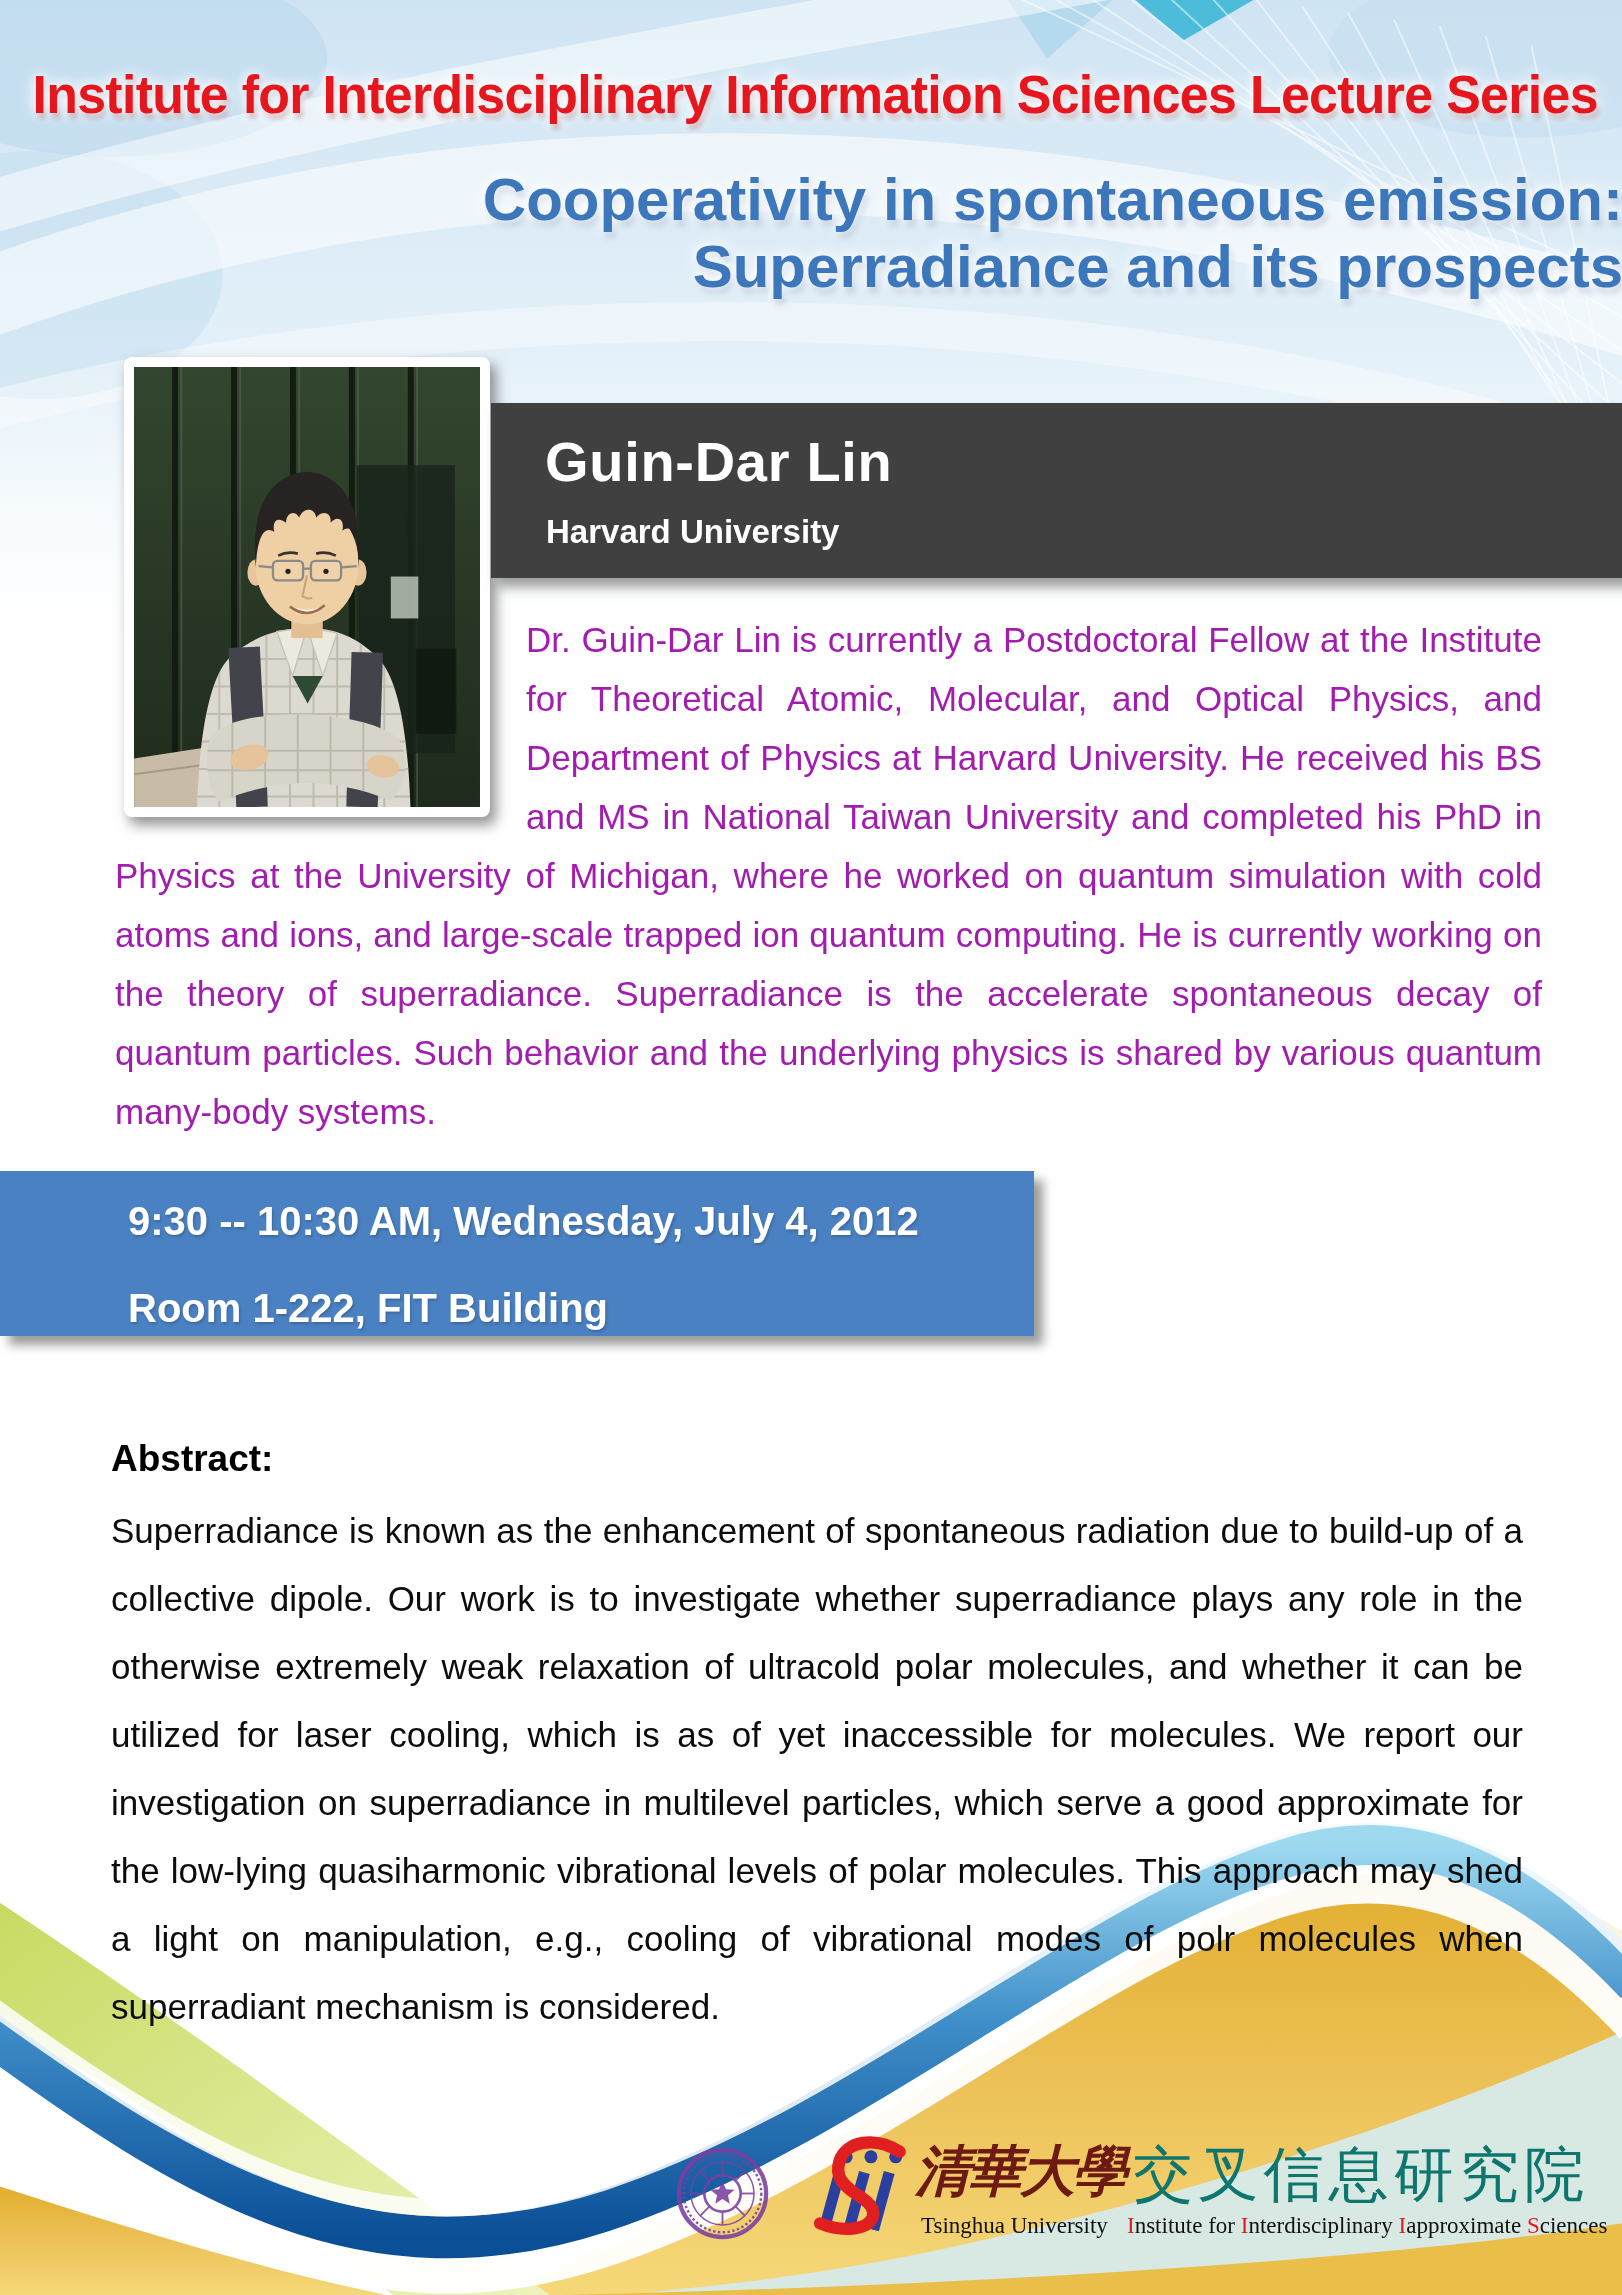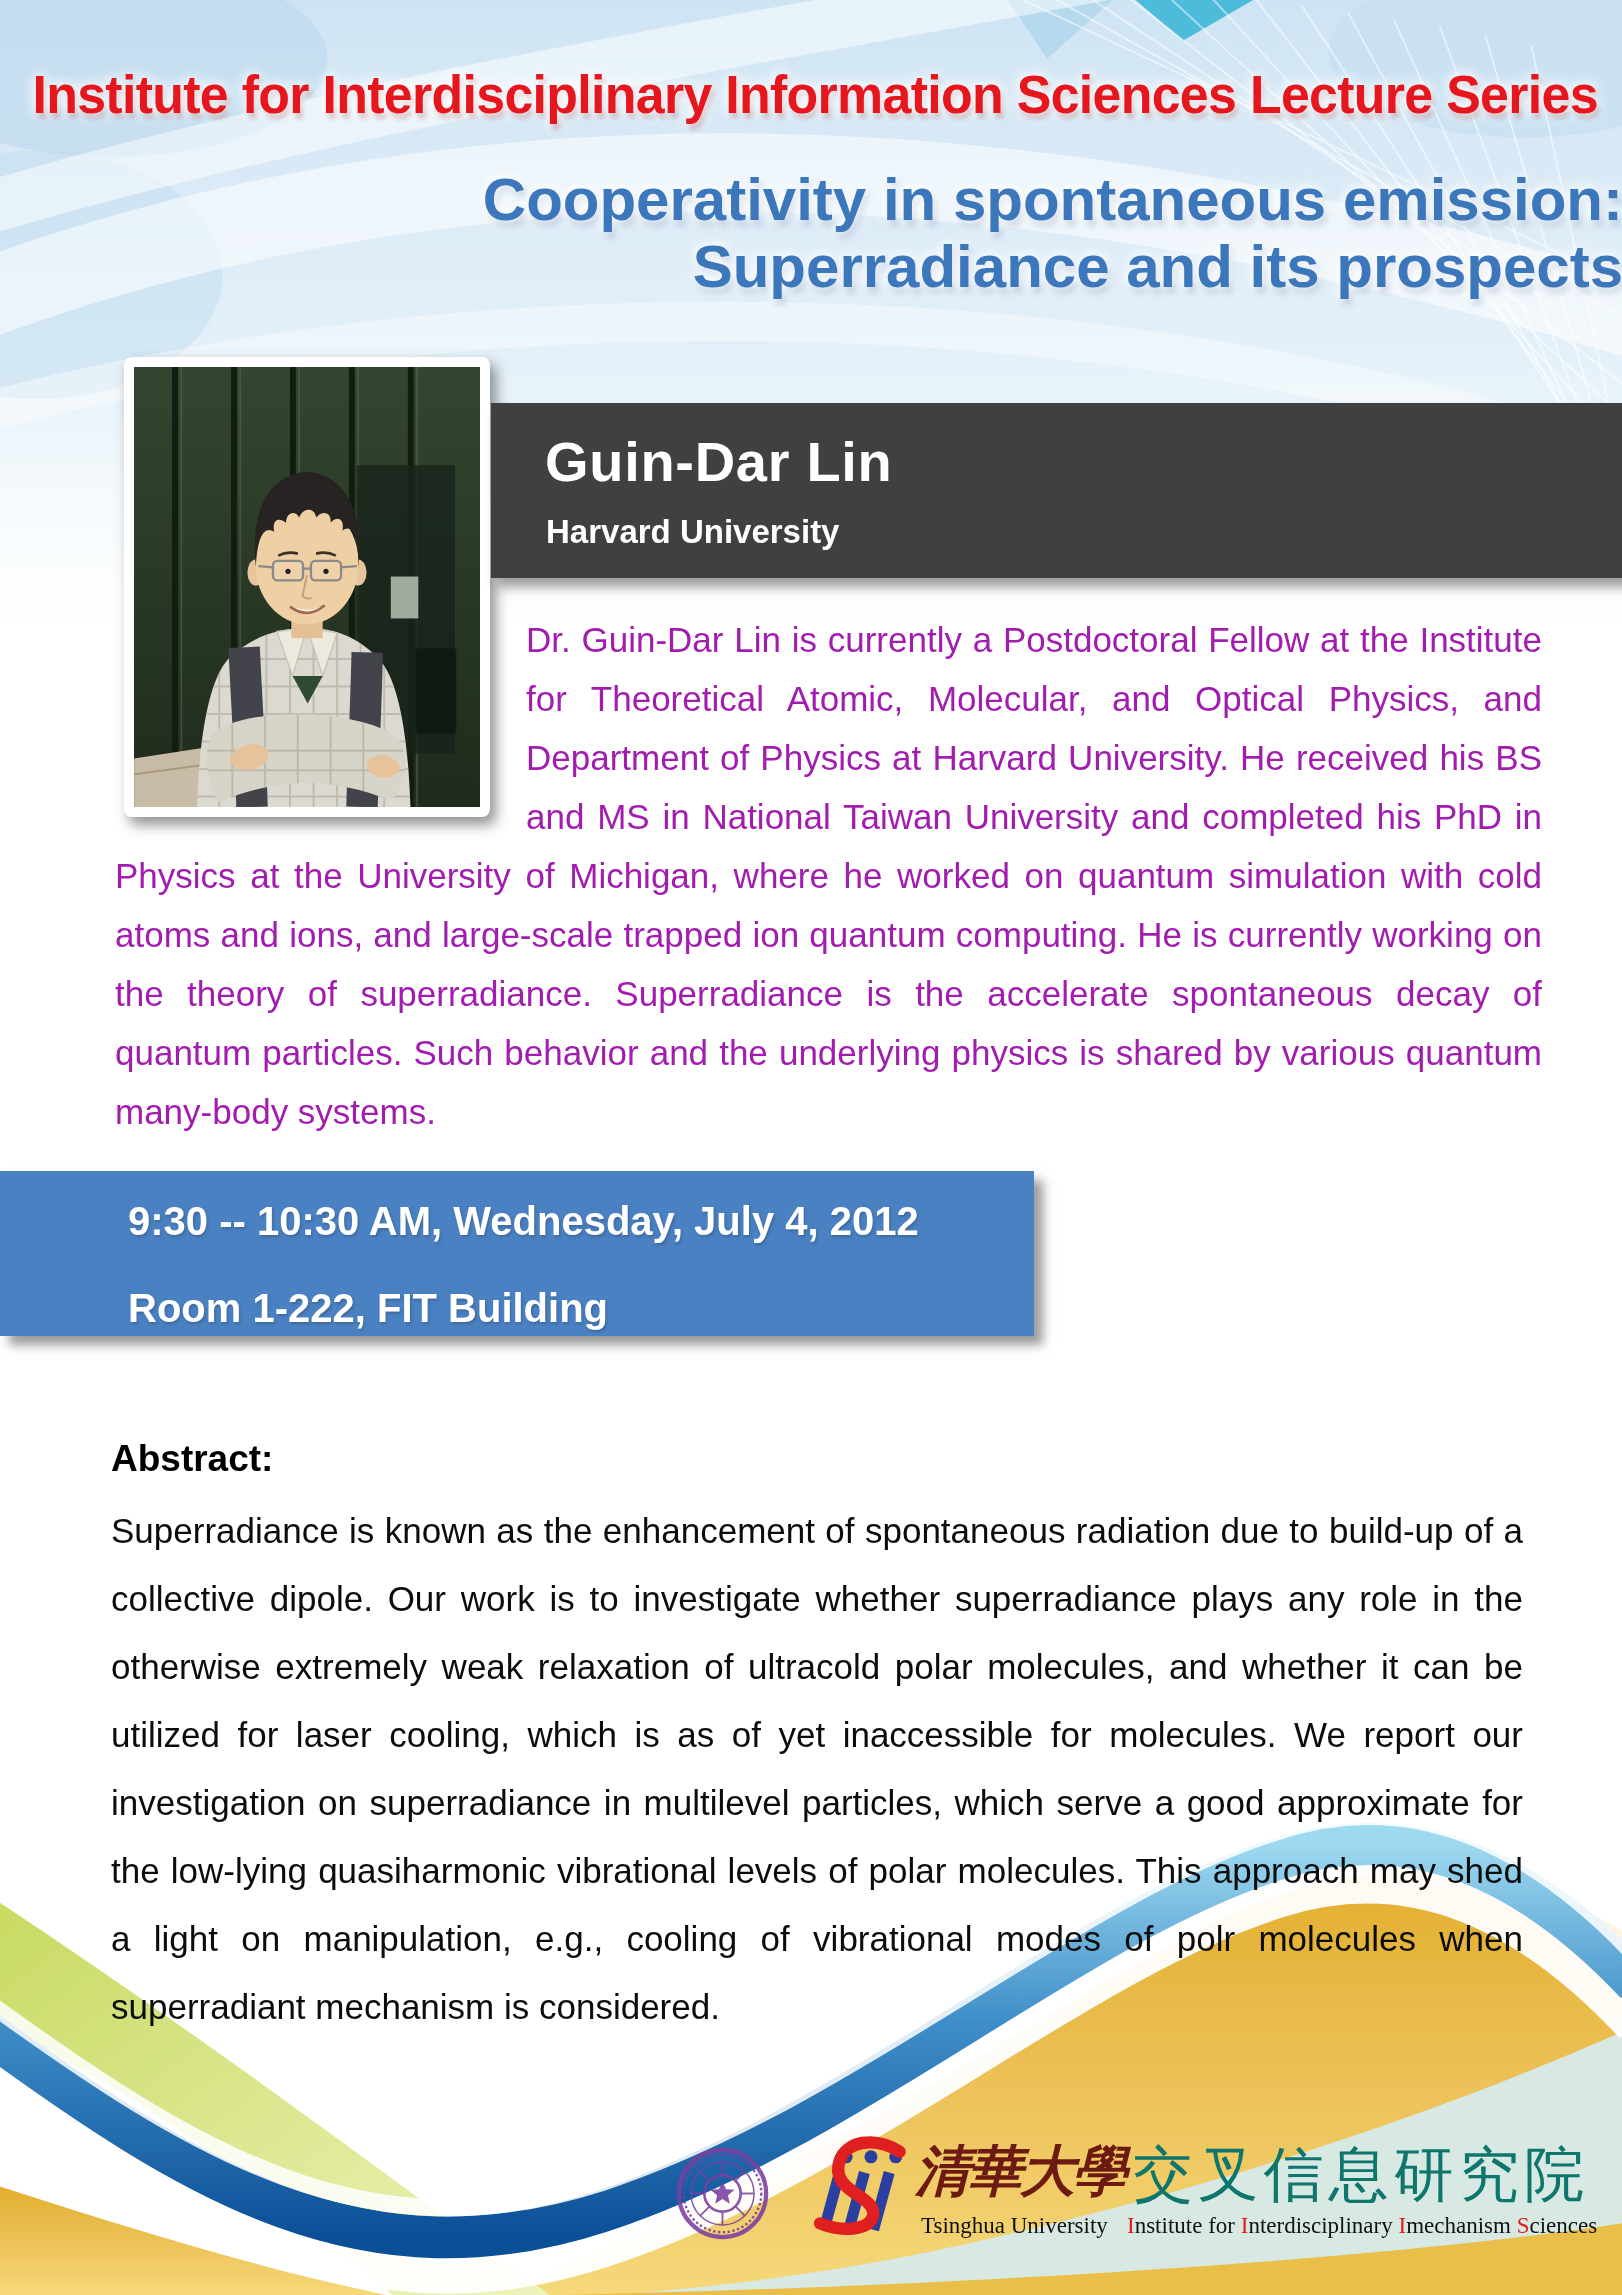--- a/index.html
+++ b/index.html
@@ -348,16 +348,16 @@
       <circle cx="106" cy="38" r="10"></circle>
       <circle cx="144" cy="38" r="10"></circle>
       <circle cx="182" cy="38" r="10"></circle>
     </g>
     <path d="M 188,30 C 150,6 106,14 96,44 C 88,68 102,82 120,94 C 142,108 152,118 146,132 C 138,150 100,154 66,140" stroke="#e02020" stroke-width="19" fill="none" stroke-linecap="round"></path>
   </svg>
 
   <div class="cal-cn">清華大學</div>
   <div class="inst-cn">交叉信息研究院</div>
   <div class="uni-en">Tsinghua University</div>
-  <div class="inst-en"><span class="red-initial">I</span><span>nstitute for </span><span class="red-initial">I</span><span>nterdisciplinary </span><span class="red-initial">I</span><span>mechanism </span><span class="red-initial">S</span><span>ciences</span></div>
+  <div class="inst-en"><span class="red-initial">I</span><span>nstitute for </span><span class="red-initial">I</span><span>nterdisciplinary </span><span class="red-initial">I</span><span>approximate </span><span class="red-initial">S</span><span>ciences</span></div>
 
 </div>
 
 
 </body></html>

